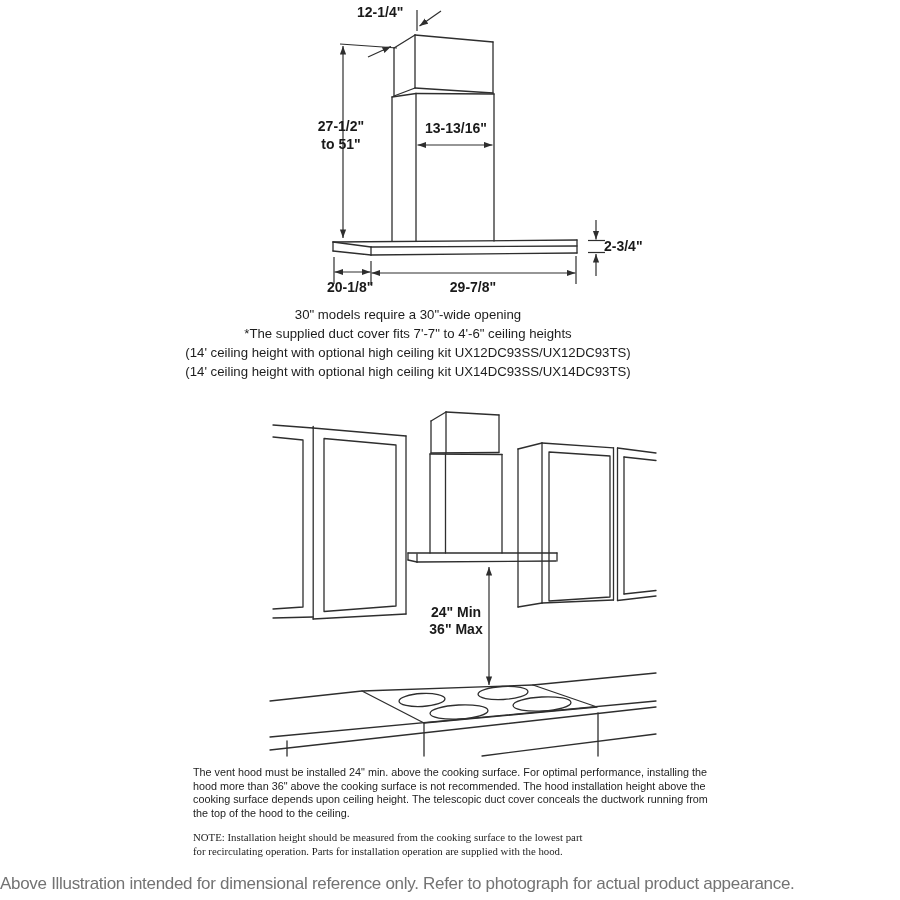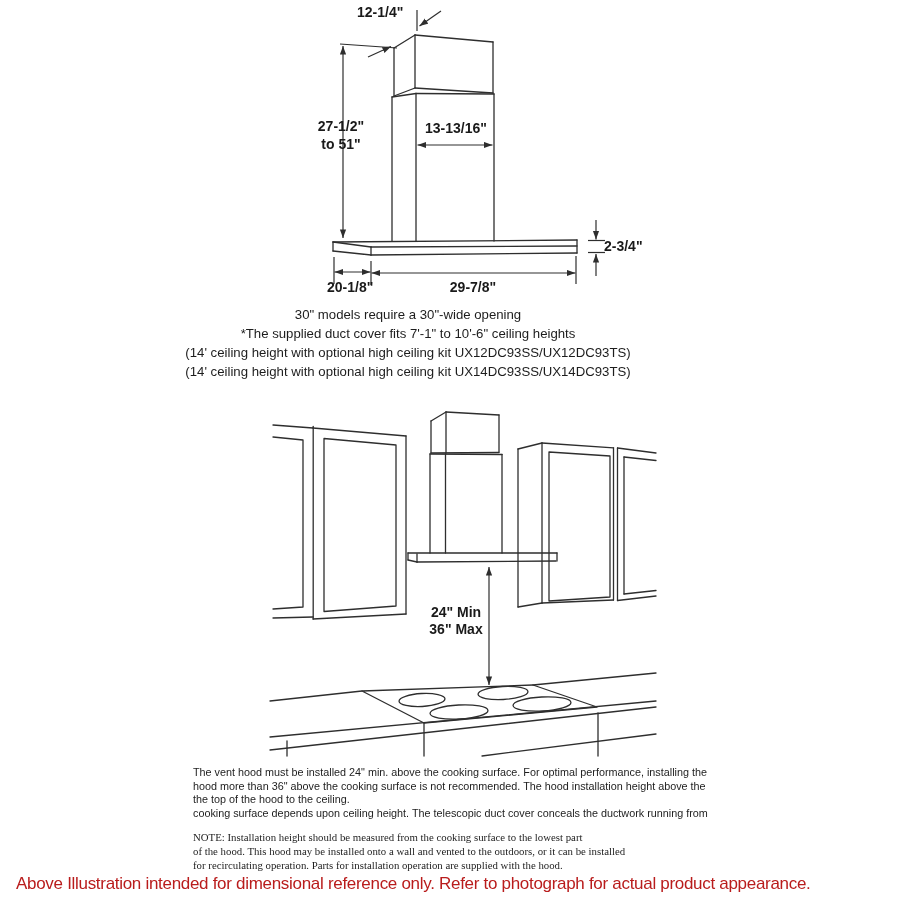--- a/index.html
+++ b/index.html
@@ -7,22 +7,22 @@
           font-family:"Liberation Sans",sans-serif;color:#1c1c1c;}
   svg{position:absolute;overflow:visible;}
   .lbl{position:absolute;font-weight:700;font-size:14px;color:#1a1a1a;white-space:nowrap;line-height:17px;}
   .lbl.center{text-align:center;}
   .notes{position:absolute;left:108px;top:305px;width:600px;text-align:center;
          font-size:13.2px;line-height:19px;color:#1d1d1d;}
   .para{position:absolute;left:193px;width:520px;font-size:10.8px;line-height:13.6px;color:#1d1d1d;}
   .para div{white-space:nowrap;}
   #body-text{top:766px;}
   #note-text{top:830px;line-height:14px;font-family:Liberation Serif, serif;}
-  .footer{position:absolute;left:16px;top:874px;width:880px;font-size:17px;letter-spacing:-0.3px;
-          color:#b91c1c;white-space:nowrap;}
+  .footer{position:absolute;left:0;top:874px;width:880px;font-size:17px;letter-spacing:-0.3px;
+          color:#737373;white-space:nowrap;}
   .stroke{stroke:#2e2e2e;fill:none;stroke-width:1.3;stroke-linecap:round;stroke-linejoin:round;}
   .dim{stroke:#2e2e2e;fill:none;stroke-width:1.2;stroke-linecap:butt;}
   .arrowfill{fill:#2e2e2e;}
 </style>
 </head>
 <body>
 
 <div class="canvas">
 
   <svg style="left:300px;top:0;" width="300" height="300" viewBox="0 0 300 300">
@@ -93,21 +93,21 @@
     <div>27-1/2"</div>
     <div>to 51"</div>
   </div>
   <div class="lbl center" style="left:408px;top:120px;width:96px;">13-13/16"</div>
   <div class="lbl" style="left:604px;top:238px;">2-3/4"</div>
   <div class="lbl" style="left:327px;top:279px;">20-1/8"</div>
   <div class="lbl center" style="left:425px;top:279px;width:96px;">29-7/8"</div>
 
   <div class="notes">
     <div>30" models require a 30"-wide opening</div>
-    <div>*The supplied duct cover fits 7'-1" to 10'-6" ceiling heights</div>
+    <div>*The supplied duct cover fits 7'-7" to 4'-6" ceiling heights</div>
     <div>(14' ceiling height with optional high ceiling kit UX12DC93SS/UX12DC93TS)</div>
     <div>(14' ceiling height with optional high ceiling kit UX14DC93SS/UX14DC93TS)</div>
   </div>
 
   <svg style="left:260px;top:405px;" width="400" height="360" viewBox="0 0 400 360">
     <defs>
       <marker id="ah2" orient="auto" markerUnits="userSpaceOnUse" markerWidth="10" markerHeight="8" refX="8.6" refY="3.5">
         <path class="arrowfill" d="M0,0.4 L8.6,3.5 L0,6.6 Z"></path>
       </marker>
       <marker id="ah2r" orient="auto-start-reverse" markerUnits="userSpaceOnUse" markerWidth="10" markerHeight="8" refX="8.6" refY="3.5">
@@ -184,25 +184,24 @@
   </svg>
 
   <div class="lbl center" style="left:406px;top:604px;width:100px;line-height:17px;">
     <div>24" Min</div>
     <div>36" Max</div>
   </div>
 
   <div class="para" id="body-text">
     <div>The vent hood must be installed 24" min. above the cooking surface. For optimal performance, installing the</div>
     <div>hood more than 36" above the cooking surface is not recommended. The hood installation height above the</div>
+    <div>cooking surface depends upon ceiling height. The telescopic duct cover conceals the ductwork running from</div>
     <div>the top of the hood to the ceiling.</div>
-    <div>cooking surface depends upon ceiling height. The telescopic duct cover conceals the ductwork running from</div>
   </div>
 
   <div class="para" id="note-text">
     <div>NOTE: Installation height should be measured from the cooking surface to the lowest part</div>
-    <div>of the hood. This hood may be installed onto a wall and vented to the outdoors, or it can be installed</div>
     <div>for recirculating operation. Parts for installation operation are supplied with the hood.</div>
   </div>
 
   <div class="footer">Above Illustration intended for dimensional reference only. Refer to photograph for actual product appearance.</div>
 
 </div>
 
 </body></html>

